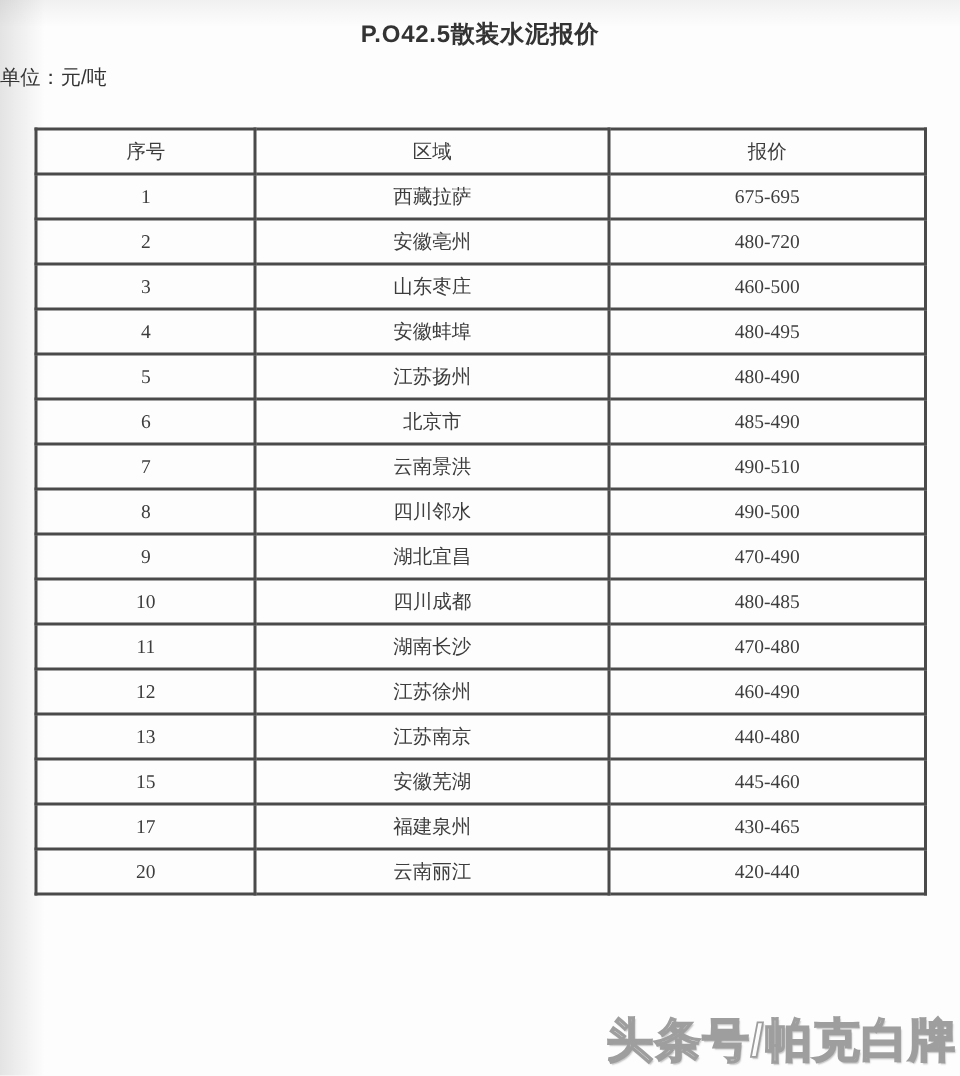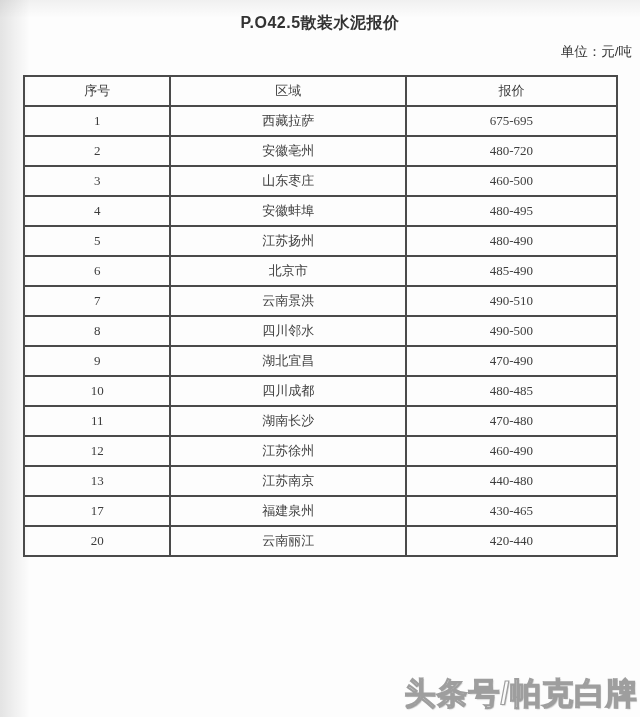--- a/index.html
+++ b/index.html
@@ -20,31 +20,31 @@
   }
   .page-title {
     text-align: center;
     padding-top: 13px;
     font-size: 16px;
     font-weight: bold;
     color: #333333;
     letter-spacing: 0.5px;
   }
   .unit-label {
-    text-align: right;
+    text-align: left;
     padding-right: 8px;
     margin-top: 9px;
     font-size: 13.5px;
     color: #333333;
   }
   table.price-table {
     border-collapse: collapse;
     table-layout: fixed;
     margin-left: 23px;
-    margin-top: 14px;
+    margin-top: 24px;
     width: 595px;
     font-family: "Liberation Serif", serif;
   }
   .price-table th, .price-table td {
     border: 2px solid #4a4a4a;
     height: 28px;
     padding: 0;
     text-align: center;
     vertical-align: middle;
     font-size: 13px;
@@ -161,20 +161,25 @@
     <td>460-490</td>
   </tr>
 
   <tr>
     <td>13</td>
     <td>江苏南京</td>
     <td>440-480</td>
   </tr>
 
 
+  <tr>
+    <td>15</td>
+    <td>安徽芜湖</td>
+    <td>445-460</td>
+  </tr>
 
 
   <tr>
     <td>17</td>
     <td>福建泉州</td>
     <td>430-465</td>
   </tr>
 
   <tr>
     <td>20</td>

